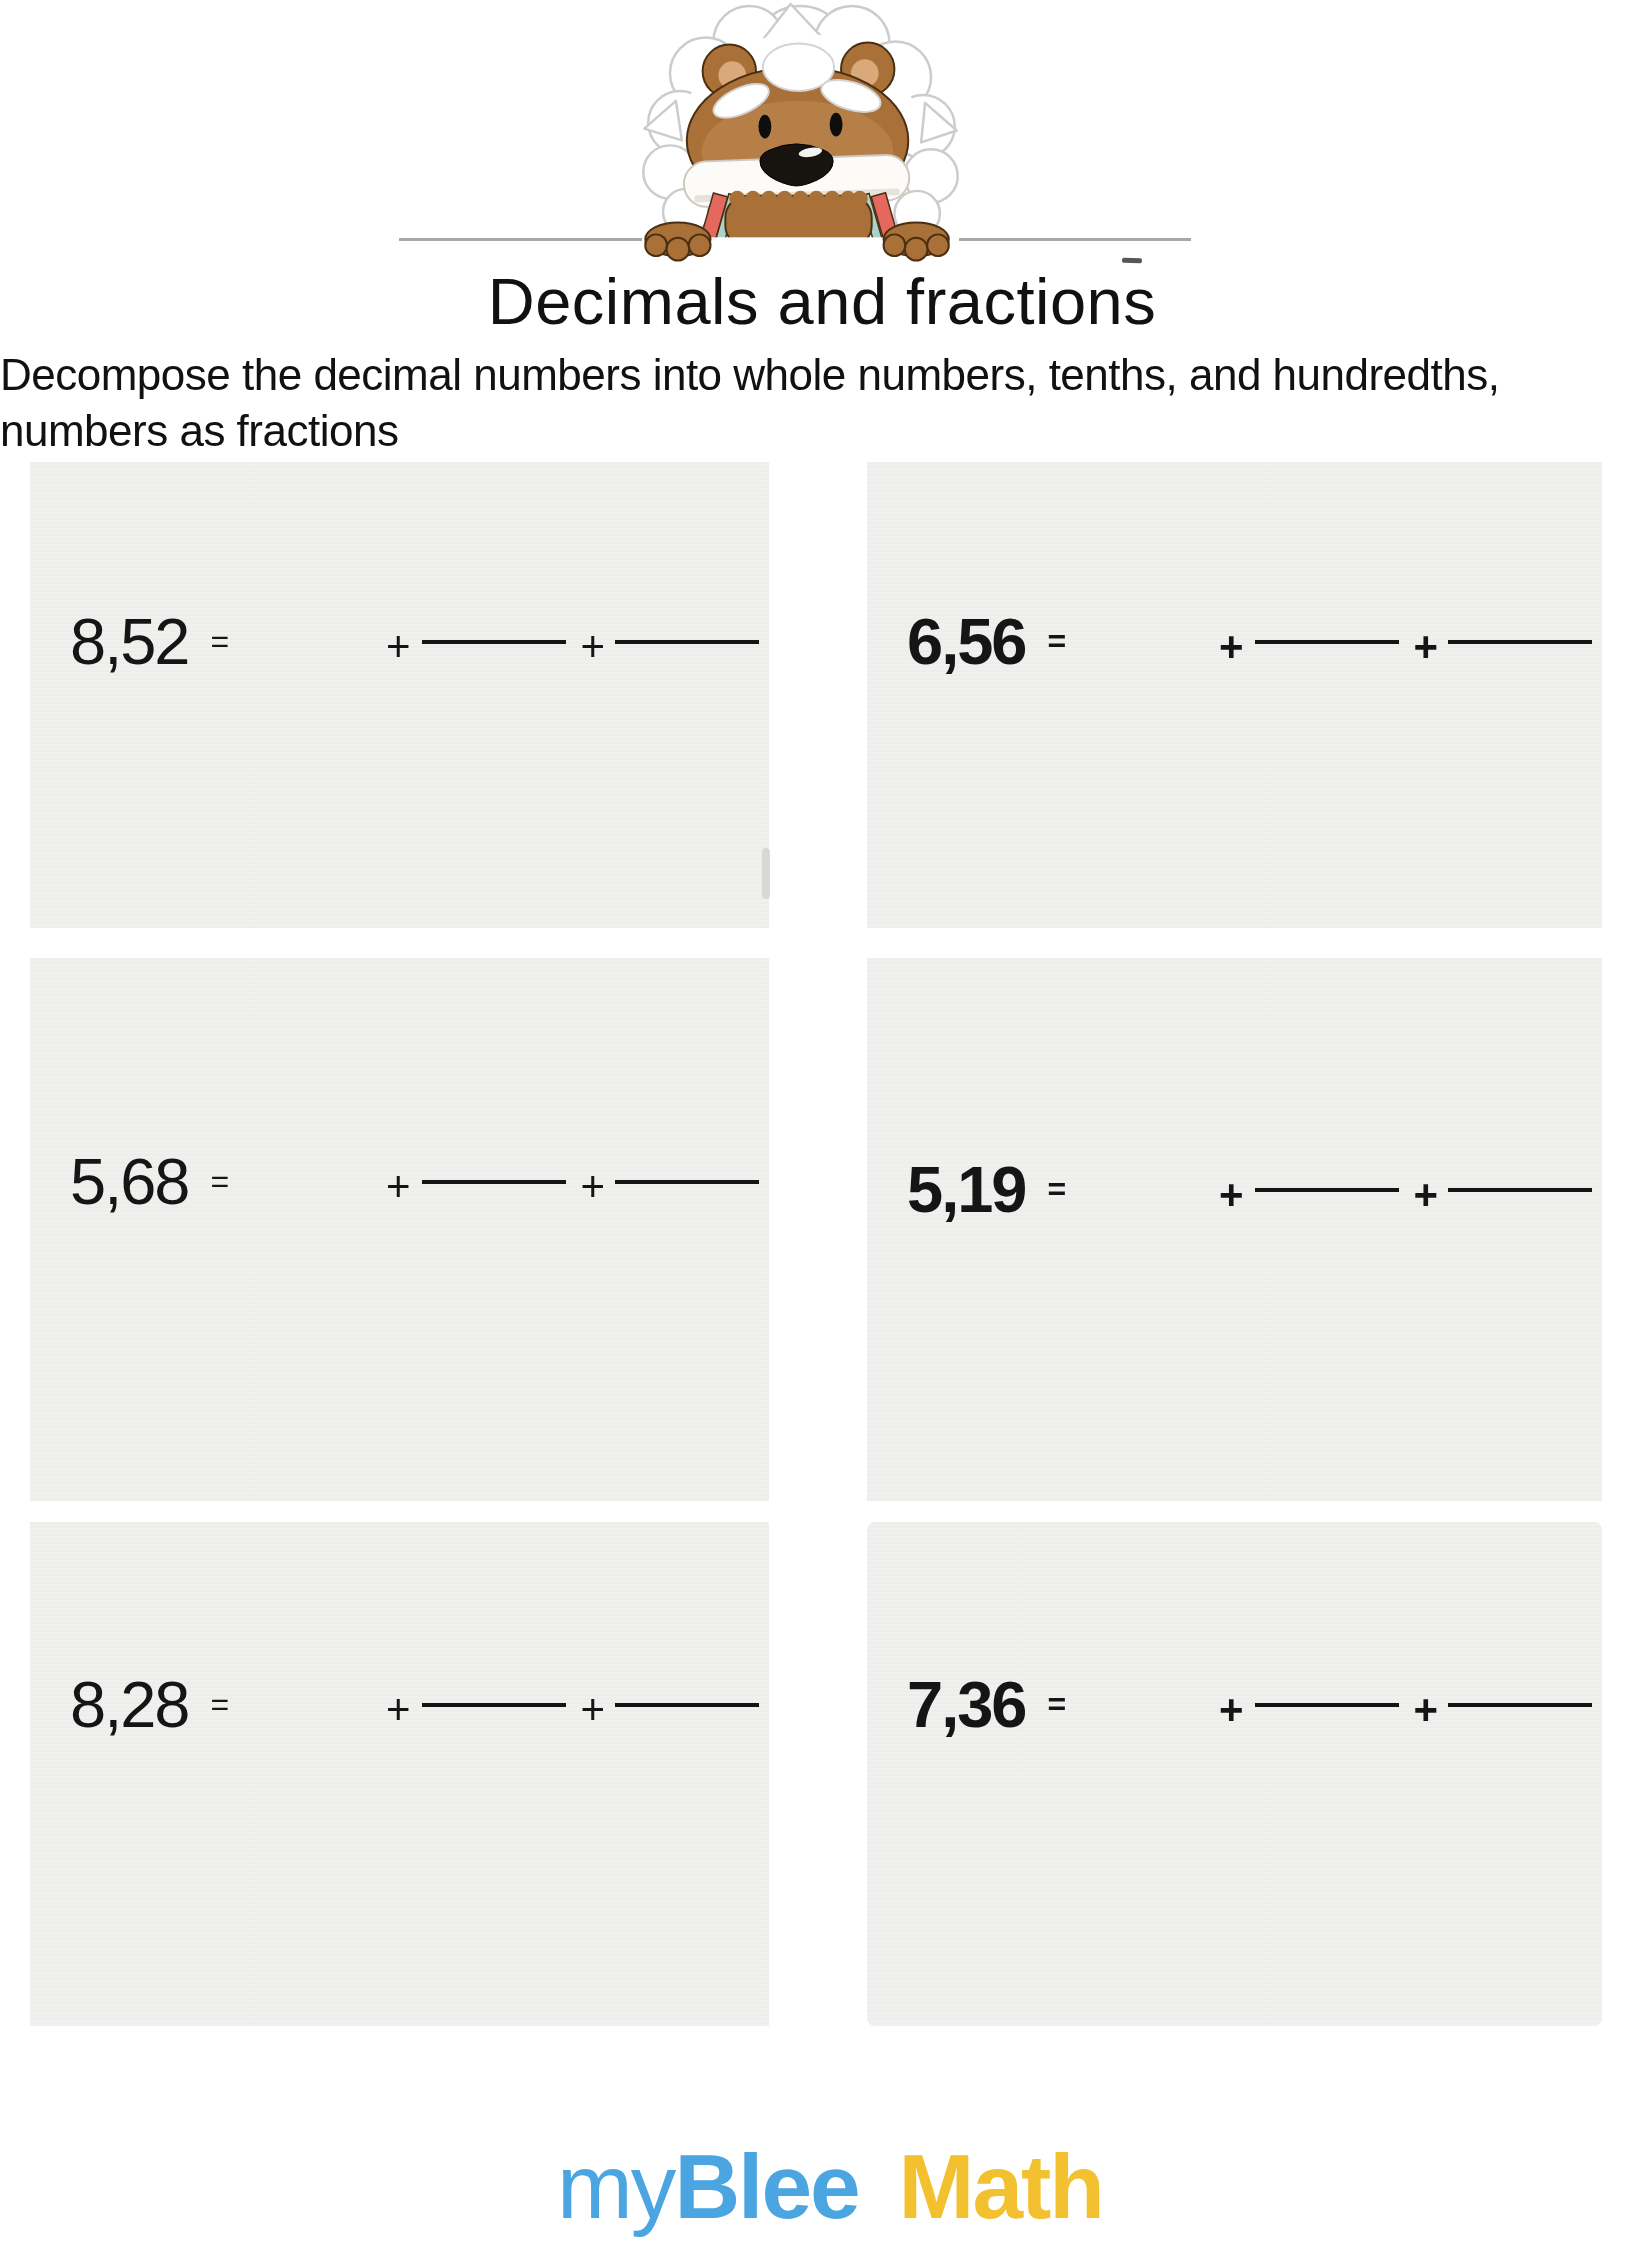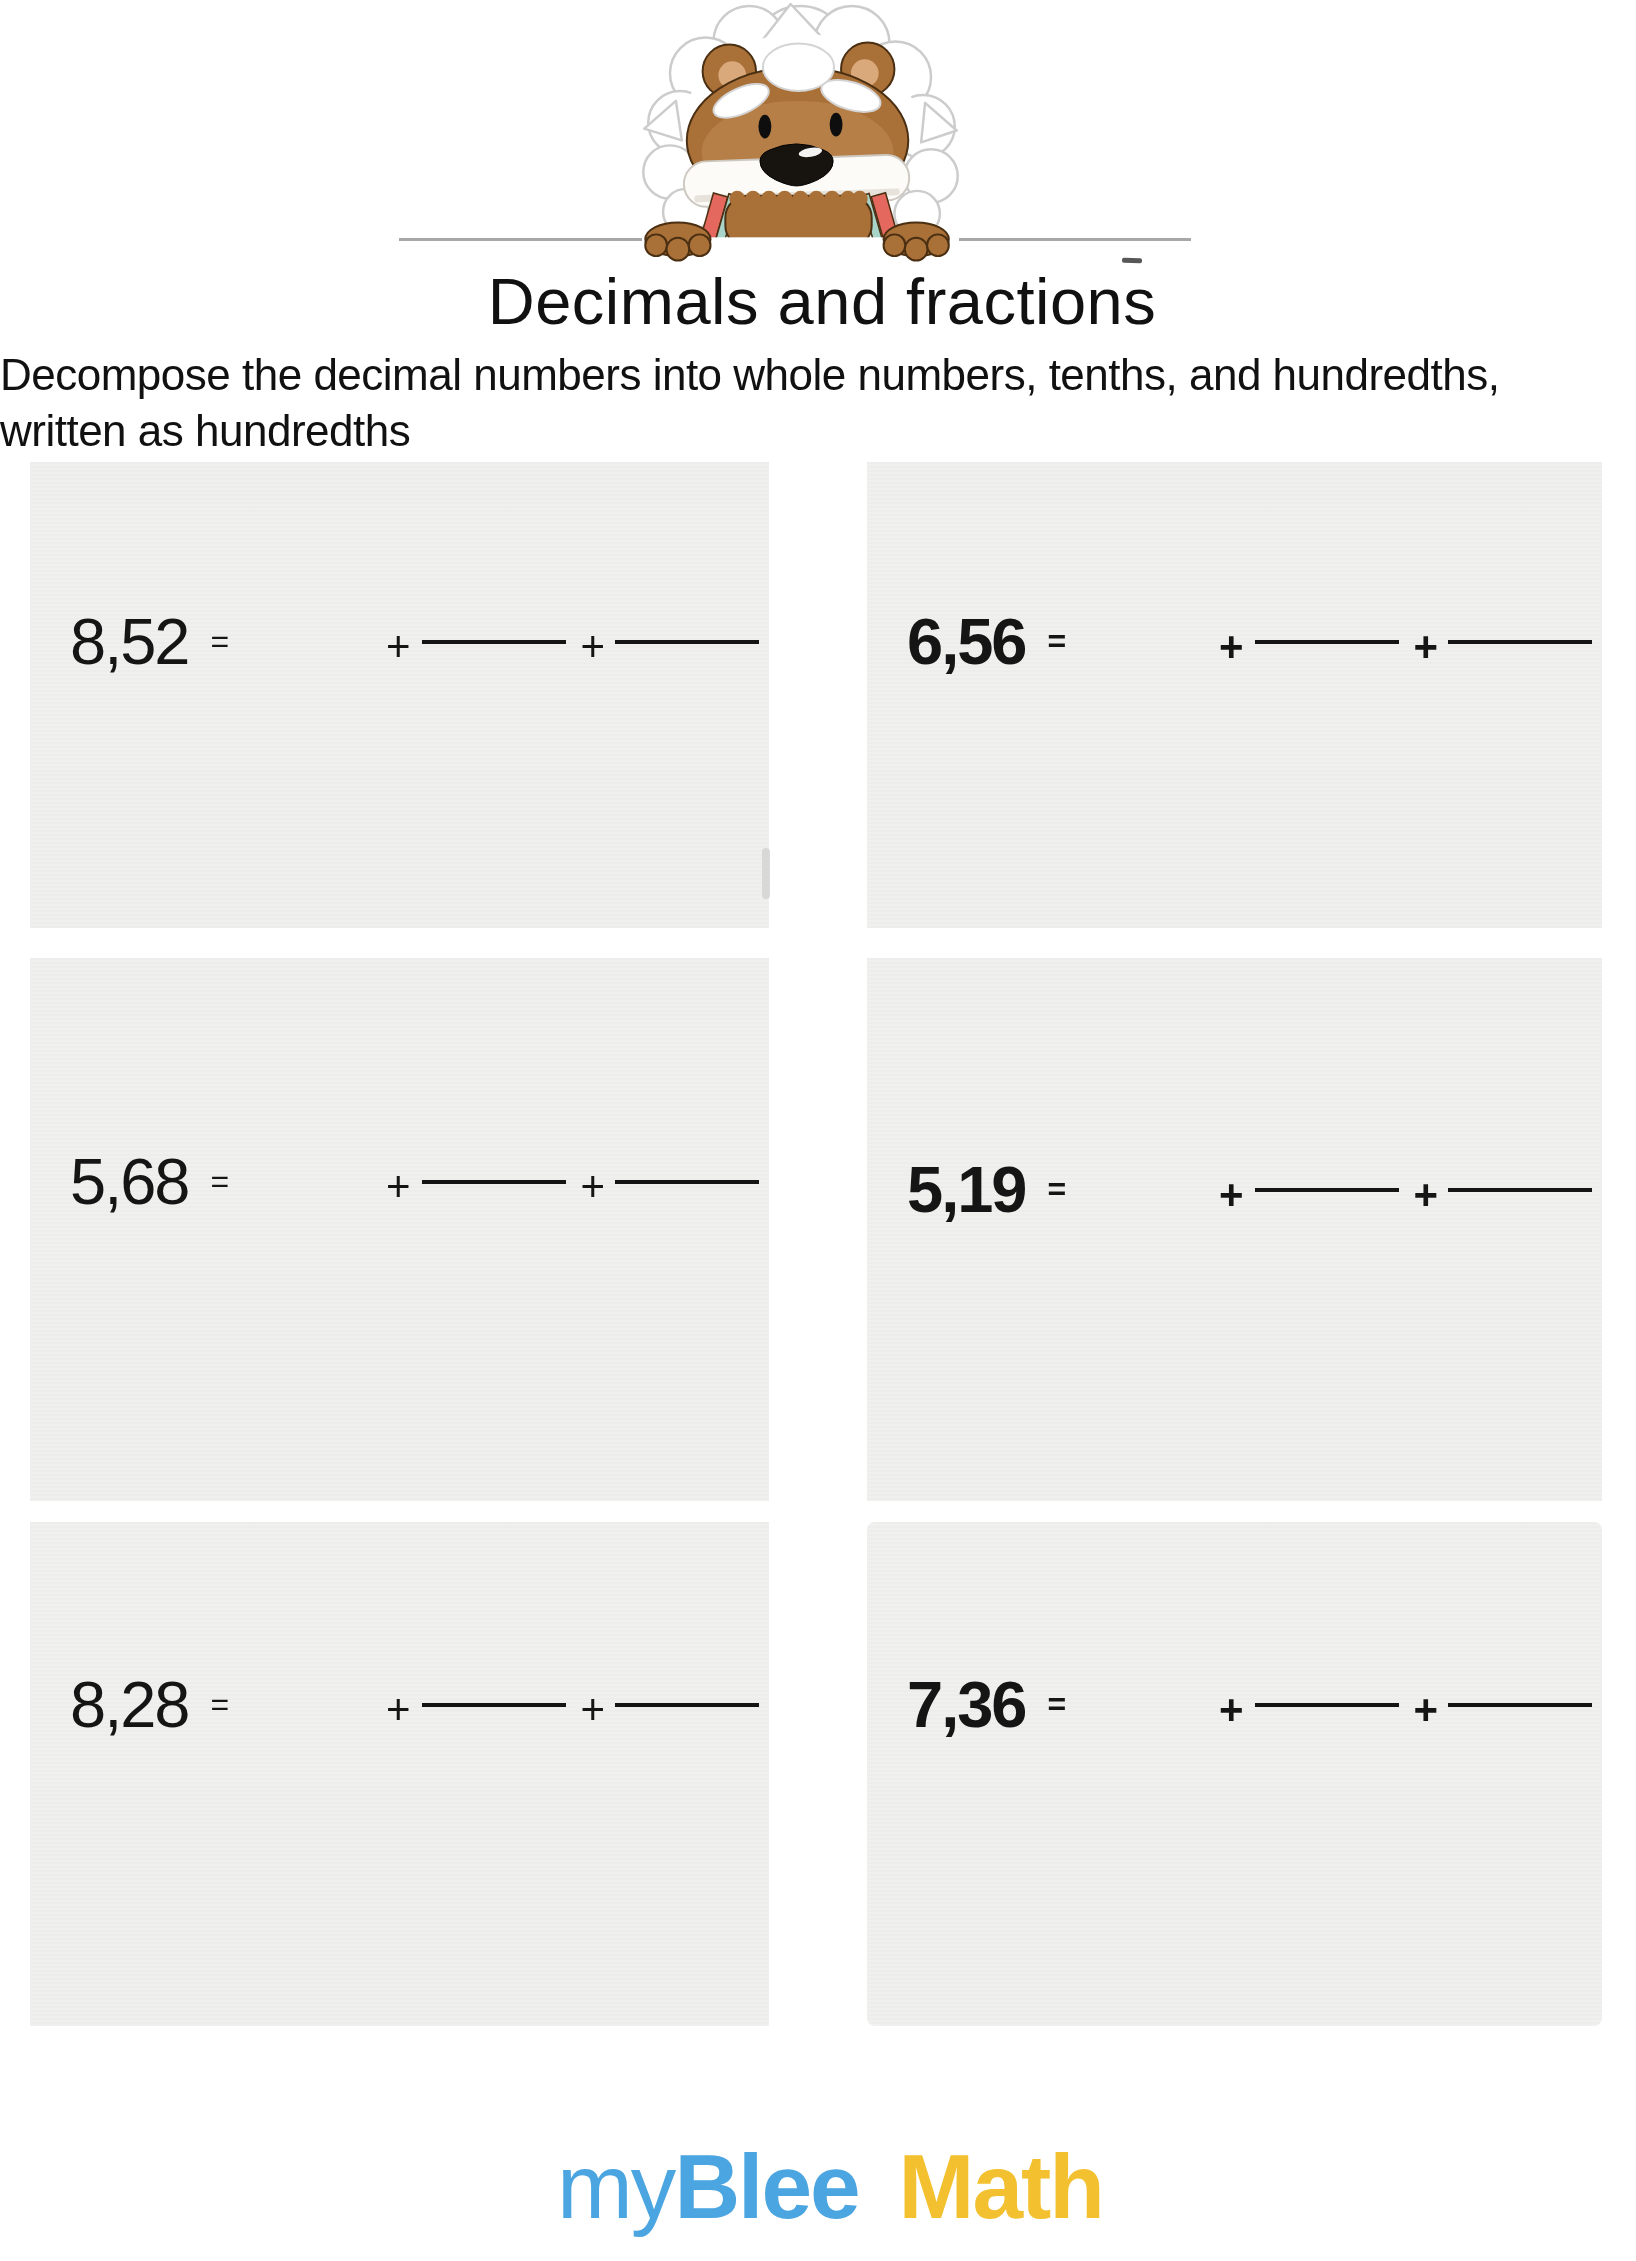--- a/index.html
+++ b/index.html
@@ -125,21 +125,21 @@
         <circle cx="255" cy="246" r="11"></circle>
         <circle cx="277" cy="250" r="11.5"></circle>
         <circle cx="299" cy="246" r="11"></circle>
       </g>
     </svg>
   </div>
 
   <div class="title">Decimals and fractions</div>
   <div class="subtitle">
     <span>Decompose the decimal numbers into whole numbers, tenths, and hundredths,</span><br>
-    <span>written as hundredths</span>
+    <span>numbers as fractions</span>
   </div>
 
   <section class="box colL row1 streak" style="background-color: rgb(240, 240, 238);">
     <div class="prow">
       <span class="num">8,52</span>
       <span class="eq">=</span>
       <span class="plus p1">+</span>
       <span class="blank"></span>
       <span class="plus p2">+</span>
       <span class="blank"></span>

